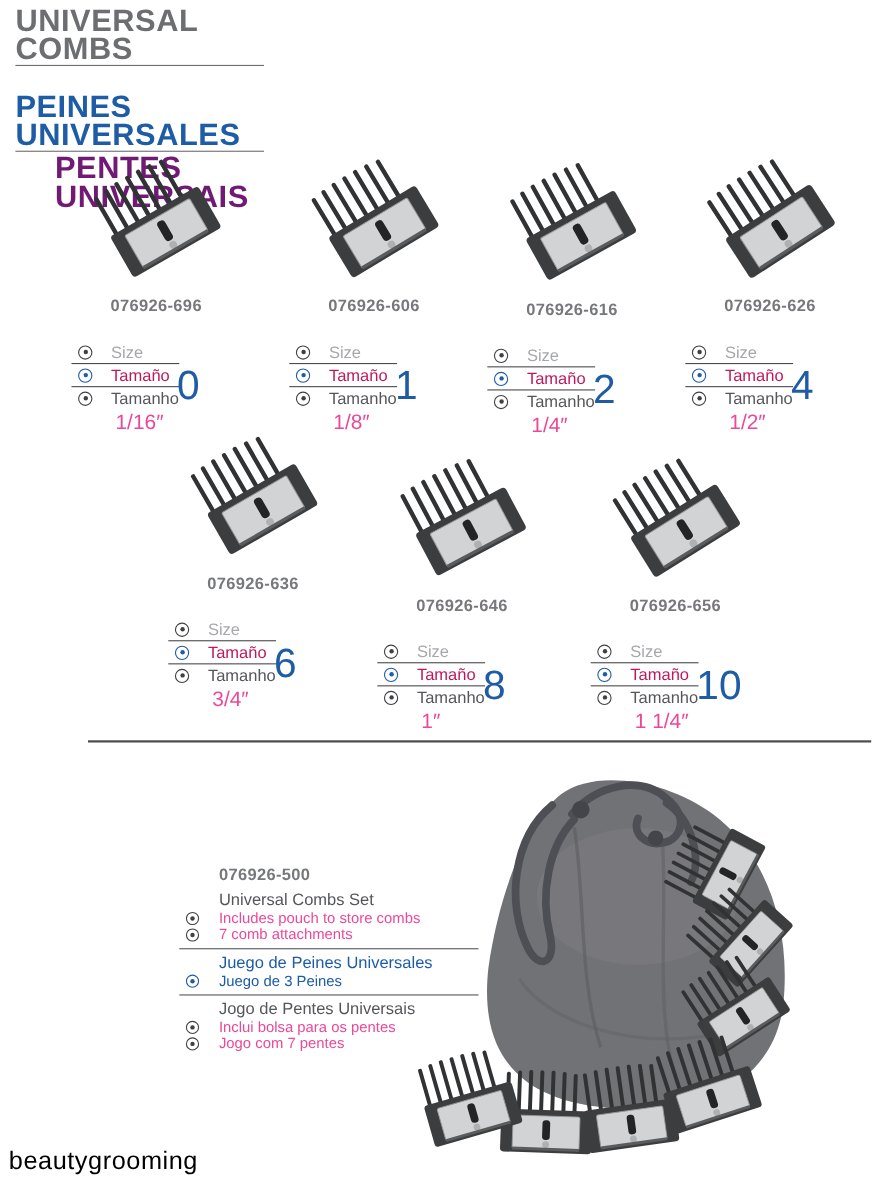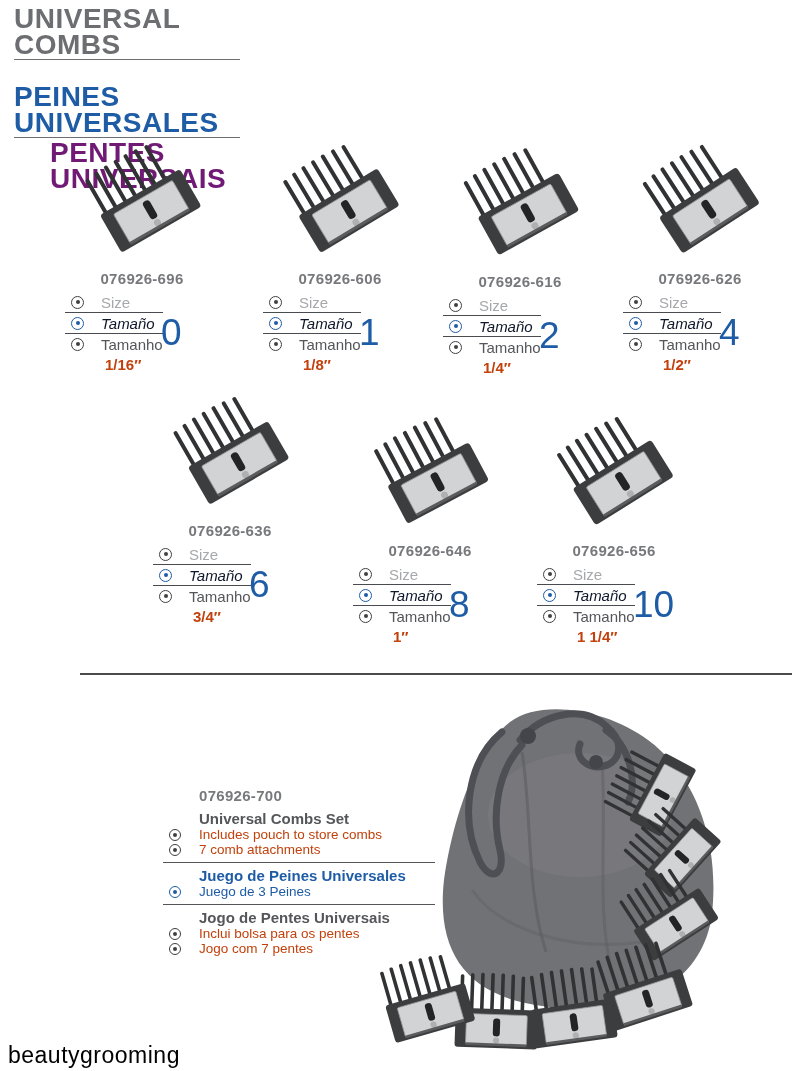--- a/index.html
+++ b/index.html
@@ -11,47 +11,47 @@
   .hdr{position:absolute;left:14px;top:6px;width:240px;}
   .hdr h1,.hdr h2,.hdr h3{margin:0;font-size:28px;font-weight:700;letter-spacing:.5px;line-height:26px;}
   .hdr h1{color:#6d6e71;}
   .hdr h2{color:#1e5ca6;margin-top:24px;}
   .hdr h3{color:#701a75;margin-left:36px;}
   .hdr .rule{height:0;border-top:1.6px solid #6d6e71;width:226px;margin:1px 0 2px 0;}
   
   .card{position:absolute;width:170px;}
   .comb-img{width:170px;height:148px;display:flex;align-items:center;justify-content:center;}
   .part{margin-top:2px;text-align:center;font-size:15px;font-weight:700;color:#77787b;letter-spacing:.3px;}
-  .specs{position:relative;width:170px;margin-top:5px;height:96px;}
+  .specs{position:relative;width:170px;margin-top:23px;height:96px;}
   .srow{height:20px;display:flex;align-items:center;}
   .bullseye{width:13px;height:13px;border-radius:50%;margin-left:14px;flex:0 0 13px;
             border:1.6px solid #3f4043;position:relative;box-sizing:border-box;}
   .bullseye::after{content:"";position:absolute;left:50%;top:50%;width:4px;height:4px;margin:-2px 0 0 -2px;
             border-radius:50%;background:#3f4043;}
   .bullseye.blue{border-color:#1e5ca6;}
   .bullseye.blue::after{background:#1e5ca6;}
   .lbl{margin-left:17px;font-size:15px;}
   .lbl.gray{color:#a6a8ab;}
-  .lbl.blue{color:#0f172a;font-style:italic;}
+  .lbl.blue{color:#be185d;}
   .lbl.dark{color:#55565a;}
   .specrule{height:0;border-top:1.5px solid #4a4b4e;width:98px;margin-left:8px;}
-  .measure{padding-left:48px;font-size:15px;font-weight:700;color:#c2410c;margin-top:2px;}
+  .measure{padding-left:48px;font-size:19px;font-weight:400;color:#ec4899;margin-top:2px;}
   .big-num{position:absolute;left:104px;top:21px;font-size:37px;color:#1e5ca6;line-height:40px;}
   
   .bigrule{position:absolute;left:80px;top:673px;width:712px;height:0;border-top:2px solid #4a4b4d;}
   
   .setblock{position:absolute;left:163px;top:787px;width:272px;}
   .set-part{padding-left:36px;font-size:15px;font-weight:700;color:#77787b;letter-spacing:.3px;margin-bottom:7px;}
-  .set-title{padding-left:36px;font-size:15px;font-weight:700;line-height:16px;}
+  .set-title{padding-left:36px;font-size:15px;font-weight:400;line-height:16px;}
   .set-title.dark{color:#55565a;}
   .set-title.blue{color:#1e5ca6;}
   .set-item{display:flex;align-items:center;height:15px;font-size:13.5px;line-height:14px;}
   .set-item .bullseye{width:12px;height:12px;margin-left:6px;flex:0 0 12px;}
   .set-item .txt{margin-left:18px;white-space:nowrap;}
-  .set-item .txt.gray{color:#c2410c;}
+  .set-item .txt.gray{color:#ec4899;}
   .set-item .txt.blue{color:#1e5ca6;}
   .setrule{height:0;border-top:1.5px solid #55565a;width:272px;margin:5px 0 5px 0;}
   
   .pouch-wrap{position:absolute;left:380px;top:690px;width:425px;height:381px;}
   
   .watermark{position:absolute;left:8px;top:1042px;font-size:23px;color:#000000;letter-spacing:.5px;}
 </style>
 </head>
 <body>
 
@@ -220,21 +220,21 @@
     <div class="specrule"></div>
     <div class="srow">
         <span class="bullseye"></span>
       <span class="lbl dark">Tamanho</span>
       </div>
     <div class="measure">3/4″</div>
     <div class="big-num">6</div>
   </div>
 </div>
 
-<div class="card" style="left:345px;top:392px">
+<div class="card" style="left:335px;top:392px">
   <div class="comb-img">
     <svg width="150" height="148" viewBox="-25 -27 170 170">
         <g transform="rotate(-28 60 60)">
           <use href="#combSym"></use>
         </g>
       </svg>
   </div>
   <div class="part">076926-646</div>
   <div class="specs">
     <div class="srow">
@@ -281,21 +281,21 @@
       <span class="lbl dark">Tamanho</span>
       </div>
     <div class="measure">1 1/4″</div>
     <div class="big-num">10</div>
   </div>
 </div>
 
 <div class="bigrule"></div>
 
 <div class="setblock">
-  <div class="set-part">076926-700</div>
+  <div class="set-part">076926-500</div>
 
   <div class="set-title dark">Universal Combs Set</div>
   <div class="set-item">
     <span class="bullseye"></span>
     <span class="txt gray">Includes pouch to store combs</span>
   </div>
   <div class="set-item">
     <span class="bullseye"></span>
     <span class="txt gray">7 comb attachments</span>
   </div>

